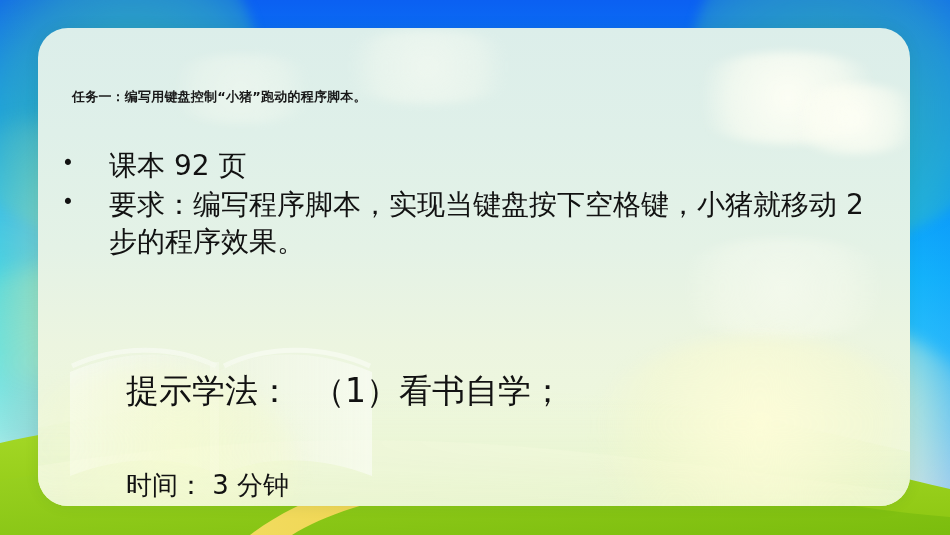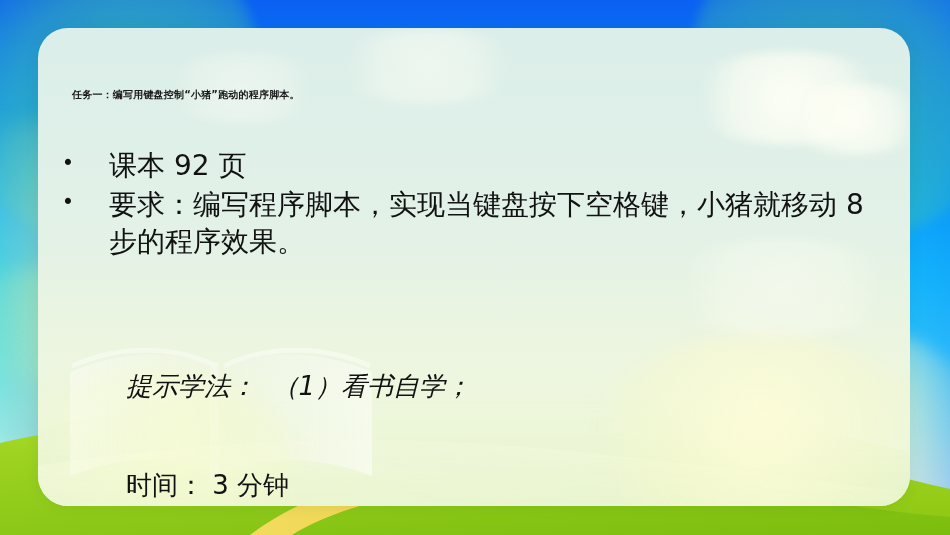--- a/index.html
+++ b/index.html
@@ -201,21 +201,21 @@
   .content {
     position: absolute;
     inset: 0;
     z-index: 5;
   }
 
   .task-title {
     position: absolute;
     left: 34px;
     top: 60px;
-    font-size: 10px;
+    font-size: 13px;
     font-weight: bold;
     color: #181818;
     letter-spacing: 0.2px;
     white-space: nowrap;
     text-align: right;
   }
 
   .bullets {
     position: absolute;
     left: 18px;
@@ -241,23 +241,22 @@
   .bullet-text {
     flex: 1 1 auto;
     margin-left: 29px;
   }
 
   .study-block {
     position: absolute;
     left: 88px;
     top: 340px;
     color: #121212;
-    font-size: 26px;
+    font-size: 33px;
     line-height: 1.42;
-    font-style: italic;
   }
   .study-line {
     white-space: pre;
   }
   .time-line {
     position: absolute;
     left: 88px;
     top: 440px;
     color: #121212;
     font-size: 26px;
@@ -358,21 +357,21 @@
 
       <div class="bullets">
 
         <div class="bullet-row">
           <span class="bullet-dot">•</span>
           <span class="bullet-text">课本 92 页</span>
         </div>
 
         <div class="bullet-row">
           <span class="bullet-dot">•</span>
-          <span class="bullet-text">要求：编写程序脚本，实现当键盘按下空格键，小猪就移动 8 步的程序效果。</span>
+          <span class="bullet-text">要求：编写程序脚本，实现当键盘按下空格键，小猪就移动 2 步的程序效果。</span>
         </div>
 
       </div>
 
       <div class="study-block">
         <div class="study-line">提示学法：  （1）看书自学；</div>
       </div>
 
       <div class="time-line">时间： 3 分钟</div>
 

